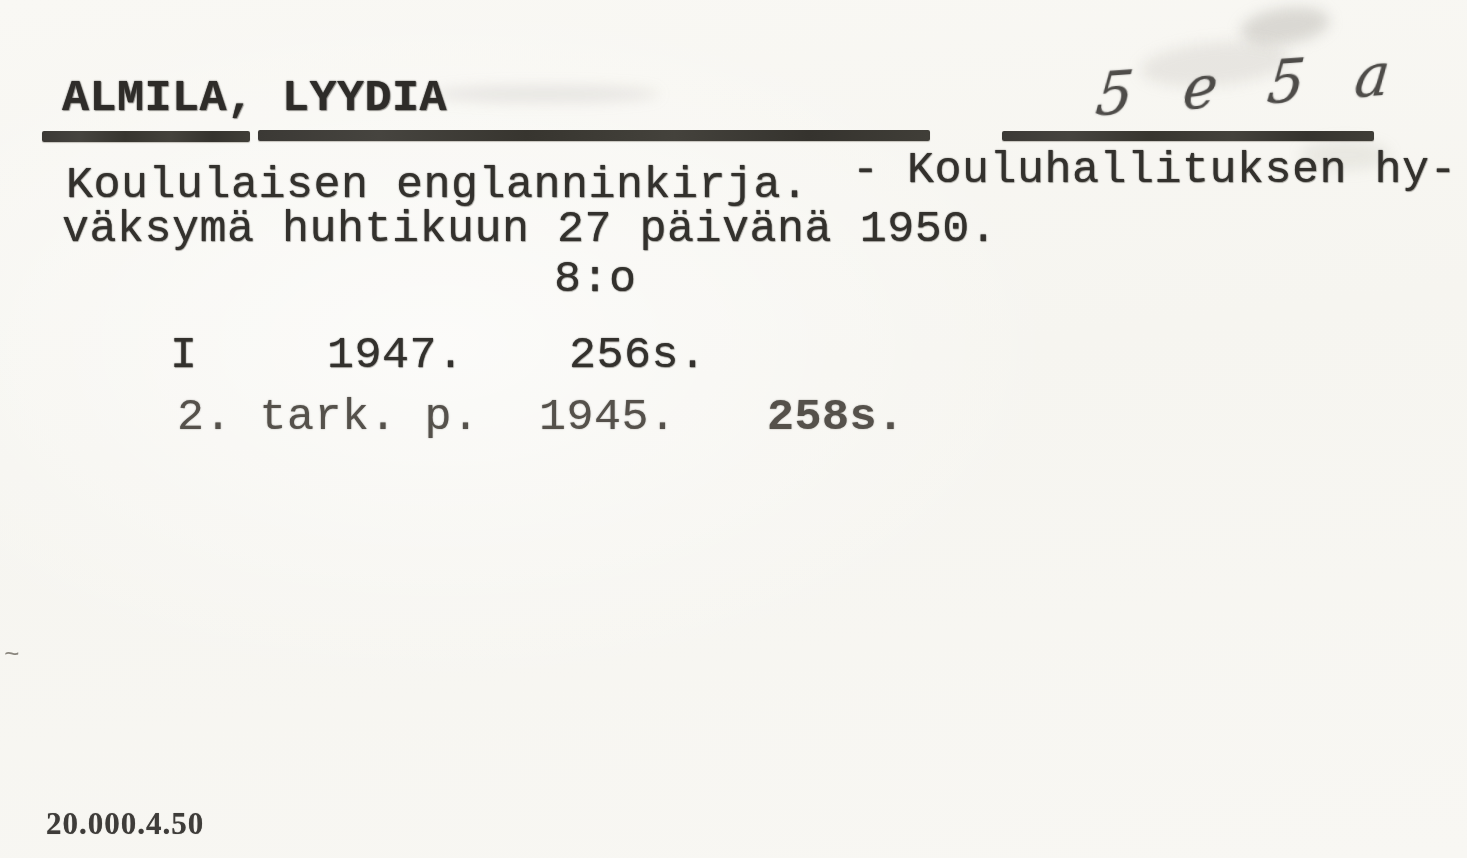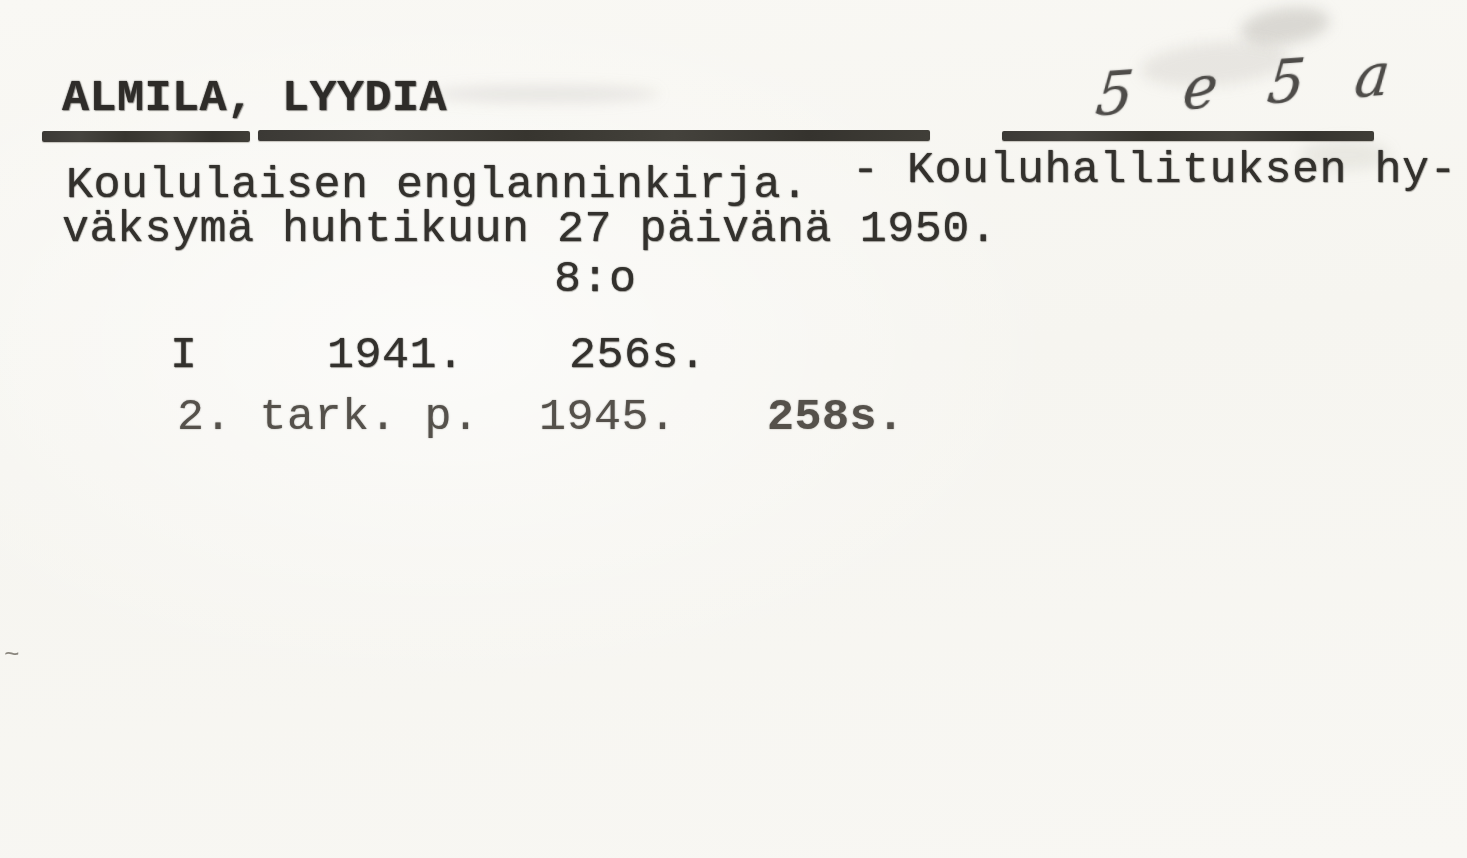--- a/index.html
+++ b/index.html
@@ -100,24 +100,25 @@
   <div class="rule" style="left:1002px; top:131px; width:372px; height:10px;"></div>
 
   <div class="chunk" style="left:66px; top:153px;margin-top:10px;">Koululaisen englanninkirja.</div>
   <div class="chunk" style="left:852px; top:148px;">- Kouluhallituksen hy-</div>
   <div class="chunk" style="left:62px; top:207px;">väksymä huhtikuun 27 päivänä 1950.</div>
 
   <div class="chunk" style="left:538px; top:257px;margin-left:16px;">8:o</div>
 
   <div>
     <span class="chunk" style="left:170px; top:333px;">I</span>
-    <span class="chunk" style="left:327px; top:333px;">1941.</span>
+    <span class="chunk" style="left:327px; top:333px;">1947.</span>
     <span class="chunk" style="left:569px; top:333px;">256s.</span>
   </div>
 
   <div>
     <span class="chunk faded" style="left:153px; top:395px;">2. tark. p.</span>
     <span class="chunk faded" style="left:515px; top:395px;">1945.</span>
     <span class="chunk faded" style="left:743px; top:395px;font-weight:bold;">258s.</span>
   </div>
 
+  <div class="print-code" style="left:46px; top:806px;">20.000.4.50</div>
 
 </div>
 
 </body></html>

